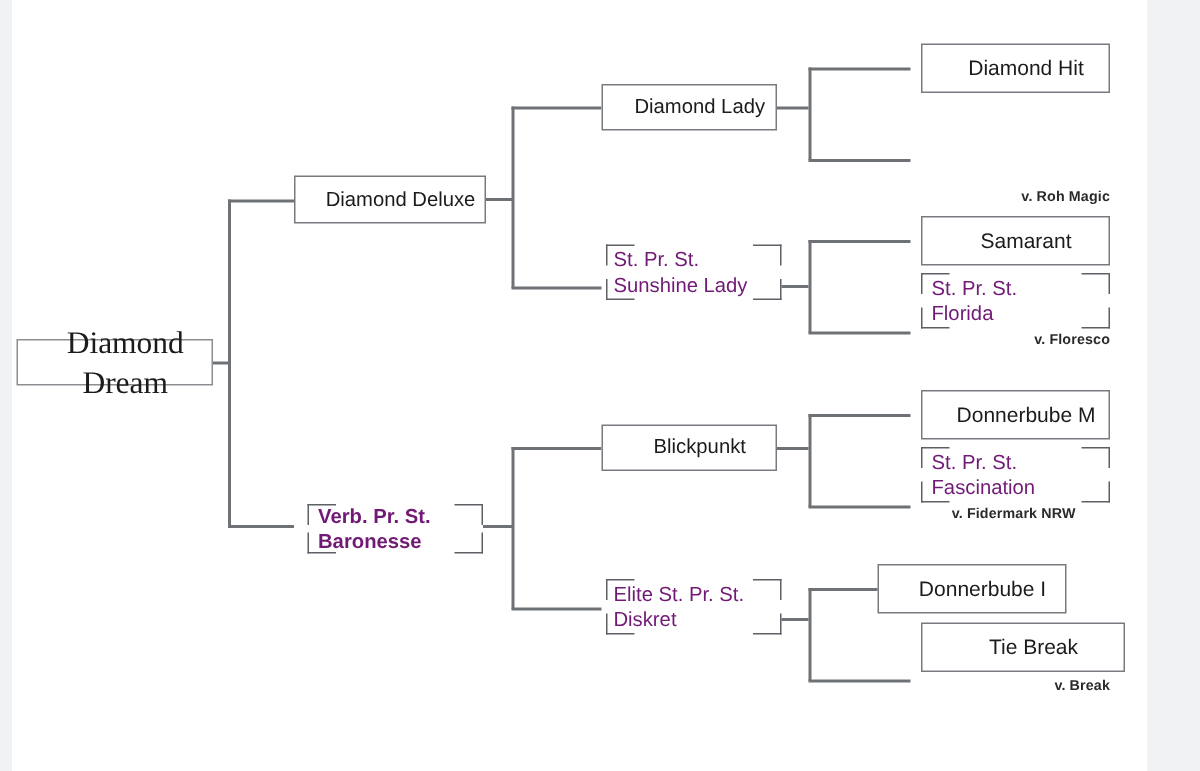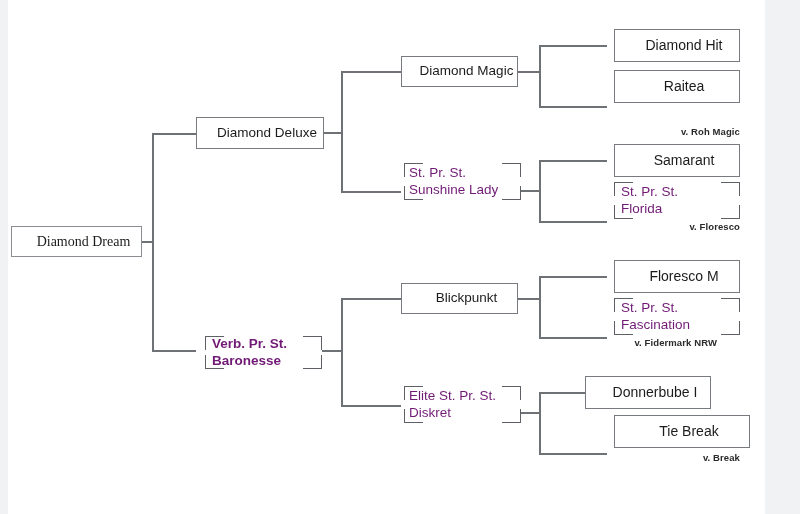--- a/index.html
+++ b/index.html
@@ -38,21 +38,21 @@
     line-height: 1.25;
     padding-left: 14px;
   }
   
   .node.solid {
     border: 1.6px solid #777b80;
   }
   
   .node.root {
     font-family: "Liberation Serif", serif;
-    font-size: 14px;
+    font-size: 21px;
     border: 1.3px solid #8a8d91;
   }
   .node.sans {
     font-size: 13.5px;
   }
   .node.big {
     font-size: 14px;
   }
 
   
@@ -139,21 +139,21 @@
   <div class="hline" style="left:324px; top:132px; width:18px;"></div>
   <div class="vline" style="left:341px; top:71px; height:121px;"></div>
   <div class="hline" style="left:341px; top:71px; width:60px;"></div>
   <div class="hline" style="left:341px; top:191px; width:60px;"></div>
 
   <div class="hline" style="left:322px; top:350px; width:20px;"></div>
   <div class="vline" style="left:341px; top:298px; height:108px;"></div>
   <div class="hline" style="left:341px; top:298px; width:60px;"></div>
   <div class="hline" style="left:341px; top:405px; width:60px;"></div>
 
-  <div class="node solid sans" style="left:401px; top:56px; width:117px; height:31px;">Diamond Magic</div>
+  <div class="node solid sans" style="left:401px; top:56px; width:117px; height:31px;">Diamond Lady</div>
 
   <div class="node bracket wide" style="left:404px; top:163px; width:117px; height:37px;">
     <span class="corner c-tl"></span>
     <span class="corner c-tr"></span>
     <span class="corner c-bl"></span>
     <span class="corner c-br"></span>
     <span class="btext">St. Pr. St.
 Sunshine Lady</span>
   </div>
 
@@ -182,35 +182,34 @@
   <div class="vline" style="left:539px; top:276px; height:62px;"></div>
   <div class="hline" style="left:539px; top:276px; width:68px;"></div>
   <div class="hline" style="left:539px; top:337px; width:68px;"></div>
 
   <div class="hline" style="left:521px; top:412px; width:18px;"></div>
   <div class="vline" style="left:539px; top:392px; height:62px;"></div>
   <div class="hline" style="left:539px; top:392px; width:68px;"></div>
   <div class="hline" style="left:539px; top:453px; width:68px;"></div>
 
   <div class="node solid big" style="left:614px; top:29px; width:126px; height:33px;">Diamond Hit</div>
-  <div class="node solid big" style="left:614px; top:70px; width:126px; height:33px;">Raitea</div>
   <div class="annot" style="left:600px; top:106px; width:140px;margin-top:20px;">v. Roh Magic</div>
 
   <div class="node solid big" style="left:614px; top:144px; width:126px; height:33px;">Samarant</div>
   <div class="node bracket" style="left:614px; top:182px; width:126px; height:37px;">
     <span class="corner c-tl"></span>
     <span class="corner c-tr"></span>
     <span class="corner c-bl"></span>
     <span class="corner c-br"></span>
     <span class="btext">St. Pr. St.
 Florida</span>
   </div>
   <div class="annot" style="left:600px; top:221px; width:140px;">v. Floresco</div>
 
-  <div class="node solid big" style="left:614px; top:260px; width:126px; height:33px;">Floresco M</div>
+  <div class="node solid big" style="left:614px; top:260px; width:126px; height:33px;">Donnerbube M</div>
   <div class="node bracket" style="left:614px; top:298px; width:126px; height:37px;">
     <span class="corner c-tl"></span>
     <span class="corner c-tr"></span>
     <span class="corner c-bl"></span>
     <span class="corner c-br"></span>
     <span class="btext">St. Pr. St.
 Fascination</span>
   </div>
   <div class="annot" style="left:577px; top:337px; width:140px;">v. Fidermark NRW</div>
 

